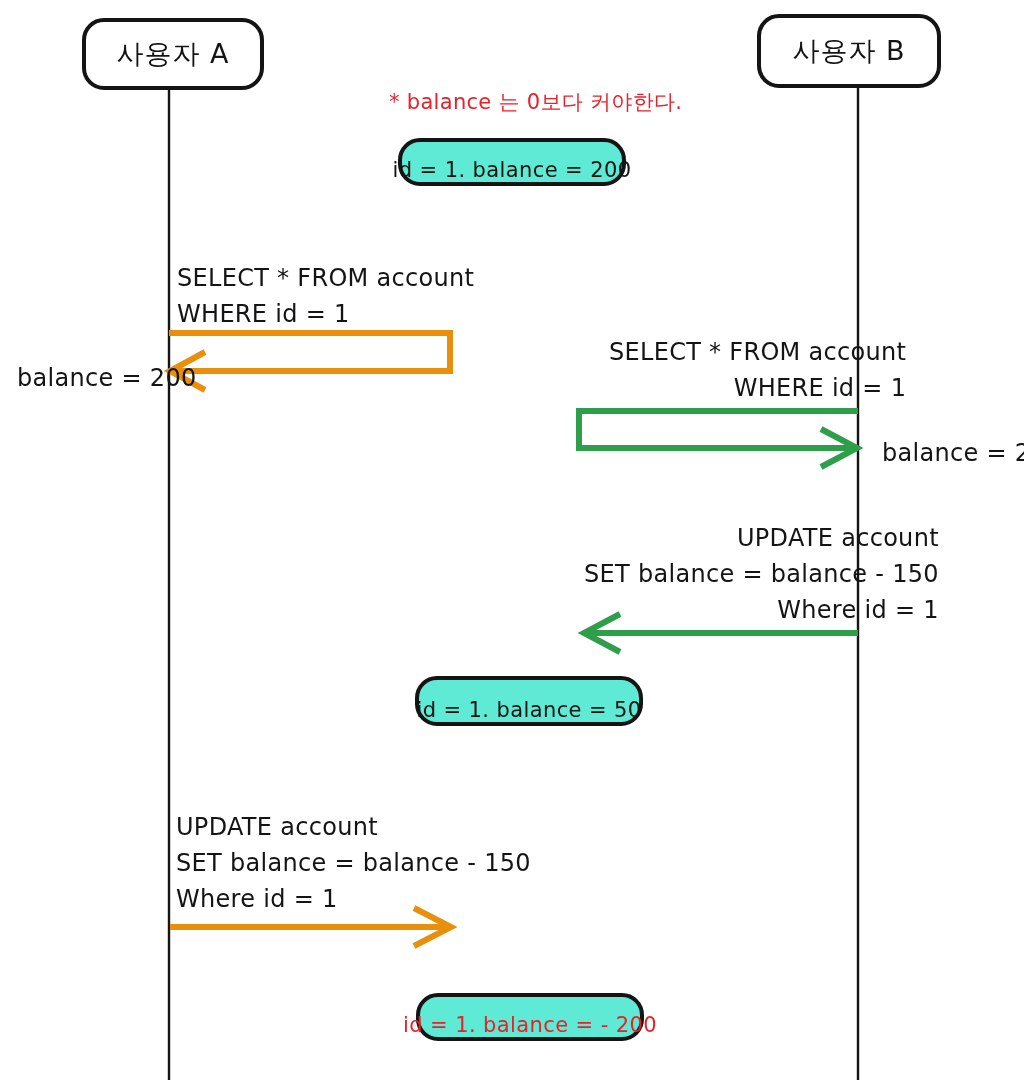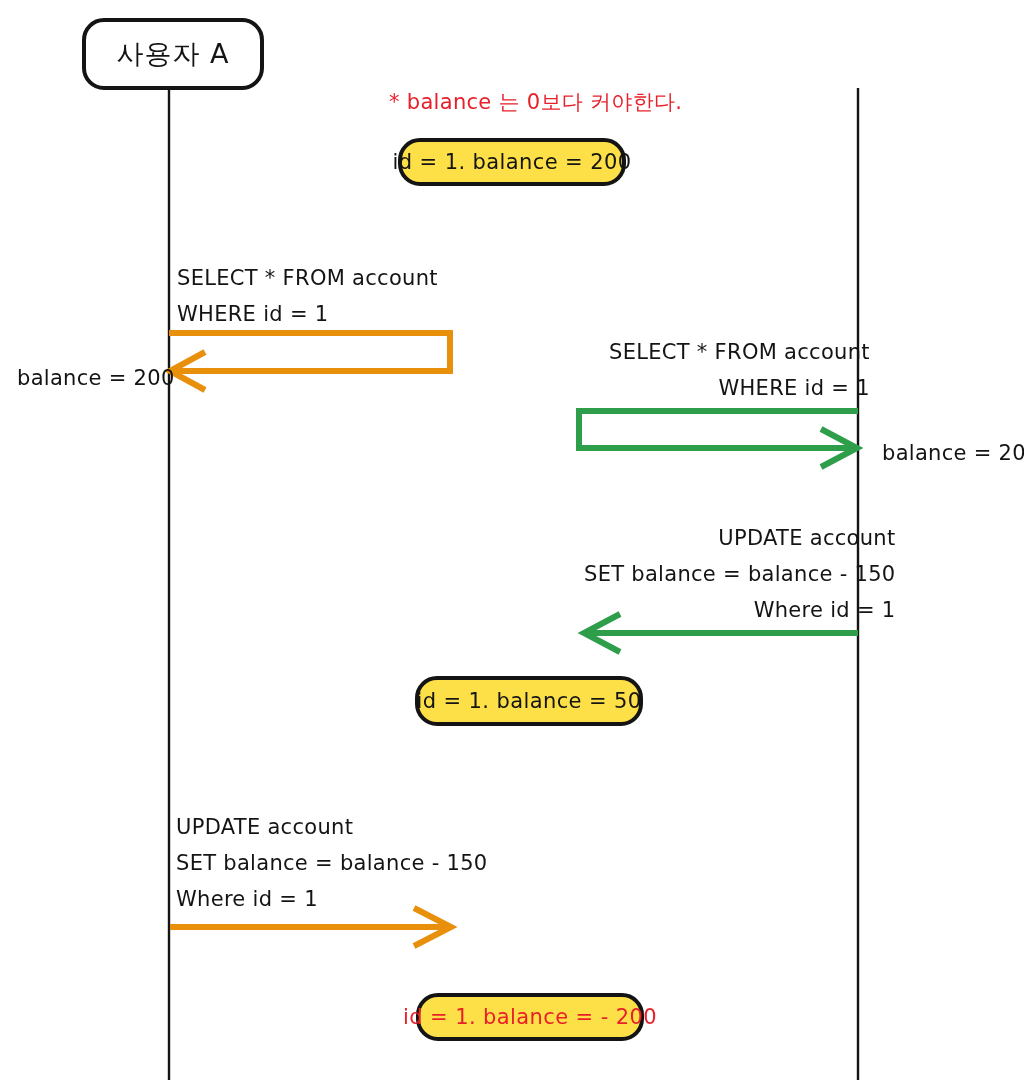--- a/index.html
+++ b/index.html
@@ -48,37 +48,37 @@
   }
   #actor-a-box { left: 82px;  top: 18px;  width: 182px; height: 72px; }
   #actor-b-box { left: 757px; top: 14px;  width: 184px; height: 74px; }
 
   
   .state-box {
     position: absolute;
     box-sizing: border-box;
     border: 4px solid #141414;
     border-radius: 22px;
-    background: #fde047;
+    background: #5eead4;
     display: flex;
-    align-items: center;
+    align-items: flex-end;
     justify-content: center;
     font-size: 21px;
     letter-spacing: 0.4px;
     color: #141414;
     white-space: nowrap;
   }
   #state-box-1 { left: 398px; top: 138px; width: 228px; height: 48px; }
   #state-box-2 { left: 415px; top: 676px; width: 228px; height: 50px; }
   #state-box-3 { left: 416px; top: 993px; width: 228px; height: 48px; color: #e8202a; }
 
   
   .note {
     position: absolute;
-    font-size: 21px;
+    font-size: 24px;
     letter-spacing: 0.3px;
     line-height: 36px;
     white-space: pre;
     color: #141414;
   }
   .note.right-align { text-align: right; }
   .note.red { color: #e8202a; font-size: 21px; }
 
   #warning-note       { left: 389px; top: 84px; }
   #a-select-label     { left: 177px; top: 260px; }
@@ -117,20 +117,23 @@
     <g>
       <line x1="170" y1="927" x2="450" y2="927" stroke="#E8900C" stroke-width="6" stroke-linecap="butt"></line>
       <path d="M414,908 L451,927 L414,946" fill="none" stroke="#E8900C" stroke-width="6" stroke-linecap="butt" stroke-linejoin="miter"></path>
     </g>
   </svg>
 
   <div class="actor-box" id="actor-a-box">
     <span>사용자 A</span>
   </div>
 
+  <div class="actor-box" id="actor-b-box">
+    <span>사용자 B</span>
+  </div>
 
   <div class="note red" id="warning-note">* balance 는 0보다 커야한다.</div>
 
   <div class="state-box" id="state-box-1">
     <span>id = 1. balance = 200</span>
   </div>
 
   <div class="state-box" id="state-box-2">
     <span>id = 1. balance = 50</span>
   </div>

